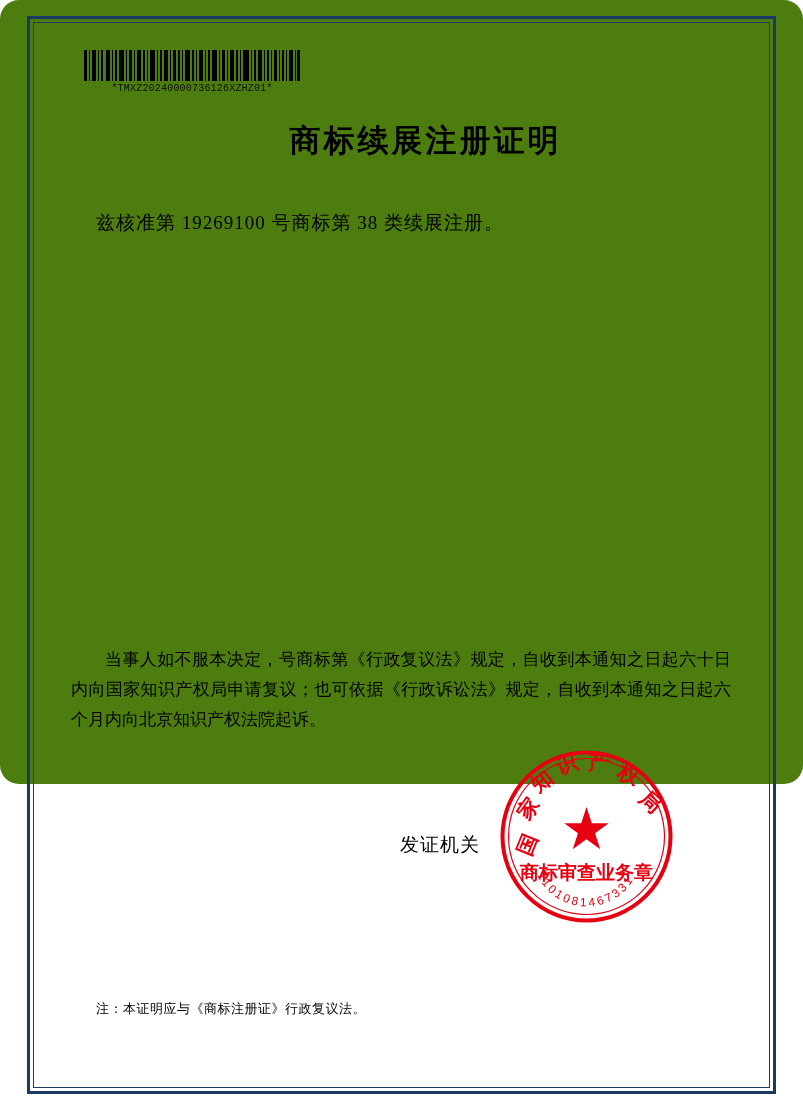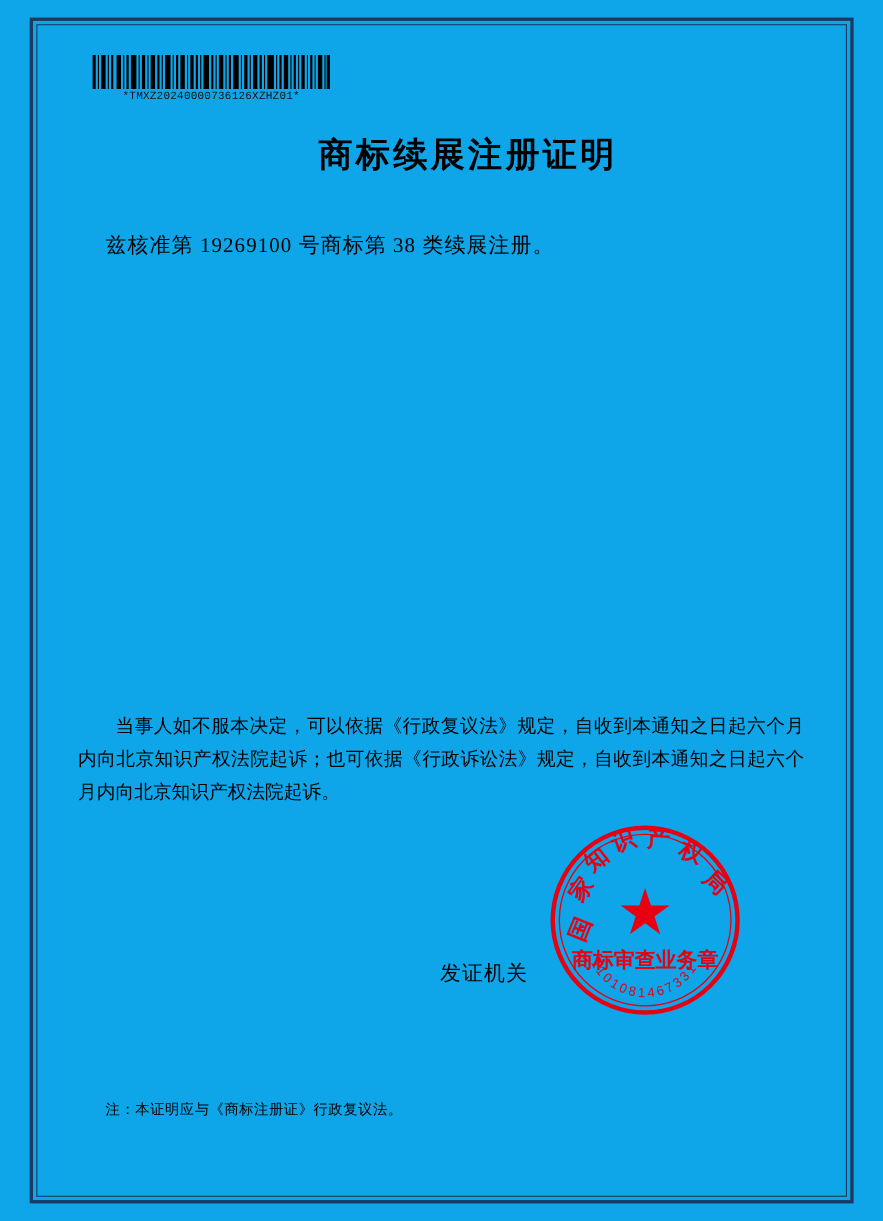--- a/index.html
+++ b/index.html
@@ -14,23 +14,24 @@
     color: #000000;
     position: relative;
     overflow: hidden;
   }
 
   
   .cert-page {
     position: absolute;
     left: 0; top: 0;
     width: 803px;
-    height: 1110px;
-    background: #0ea5e9;
+    height: 784px;
+    background: #4d7c0f;
     box-sizing: border-box;
+    border-radius: 19px;
   }
   .frame-outer {
     position: absolute;
     left: 27px;
     top: 16px;
     width: 749px;
     height: 1078px;
     border: 3px solid #1b3a63;
     box-sizing: border-box;
   }
@@ -113,21 +114,20 @@
     text-indent: 34px;
   }
 
   
   .issuer-label {
     position: absolute;
     left: 400px;
     top: 832px;
     font-size: 19px;
     letter-spacing: 1px;
-    margin-top: 40px;
   }
 
   
   .seal {
     position: absolute;
     left: 499px;
     top: 749px;
     width: 175px;
     height: 175px;
   }
@@ -205,21 +205,21 @@
       </g>
     </svg>
     <div class="barcode-text">*TMXZ20240000736126XZHZ01*</div>
   </div>
 
   <div class="cert-title">商标续展注册证明</div>
 
   <div class="line-approve">兹核准第 19269100 号商标第 38 类续展注册。</div>
 
 
-  <div class="appeal-paragraph">当事人如不服本决定，可以依据《行政复议法》规定，自收到本通知之日起六个月内向北京知识产权法院起诉；也可依据《行政诉讼法》规定，自收到本通知之日起六个月内向北京知识产权法院起诉。</div>
+  <div class="appeal-paragraph">当事人如不服本决定，号商标第《行政复议法》规定，自收到本通知之日起六十日内向国家知识产权局申请复议；也可依据《行政诉讼法》规定，自收到本通知之日起六个月内向北京知识产权法院起诉。</div>
 
   <div class="issuer-label">发证机关</div>
 
   <svg class="seal" viewBox="0 0 175 175">
     <defs>
       <path id="arcTop" d="M 24 87 A 63 63 0 0 1 151 87" fill="none"></path>
       <path id="arcBottom" d="M 33 103 A 54 54 0 0 0 142 103" fill="none"></path>
     </defs>
     <circle cx="87.5" cy="87.5" r="84" fill="none" stroke="#e60012" stroke-width="4"></circle>
     <circle cx="87.5" cy="87.5" r="78" fill="none" stroke="#e60012" stroke-width="1.2"></circle>

